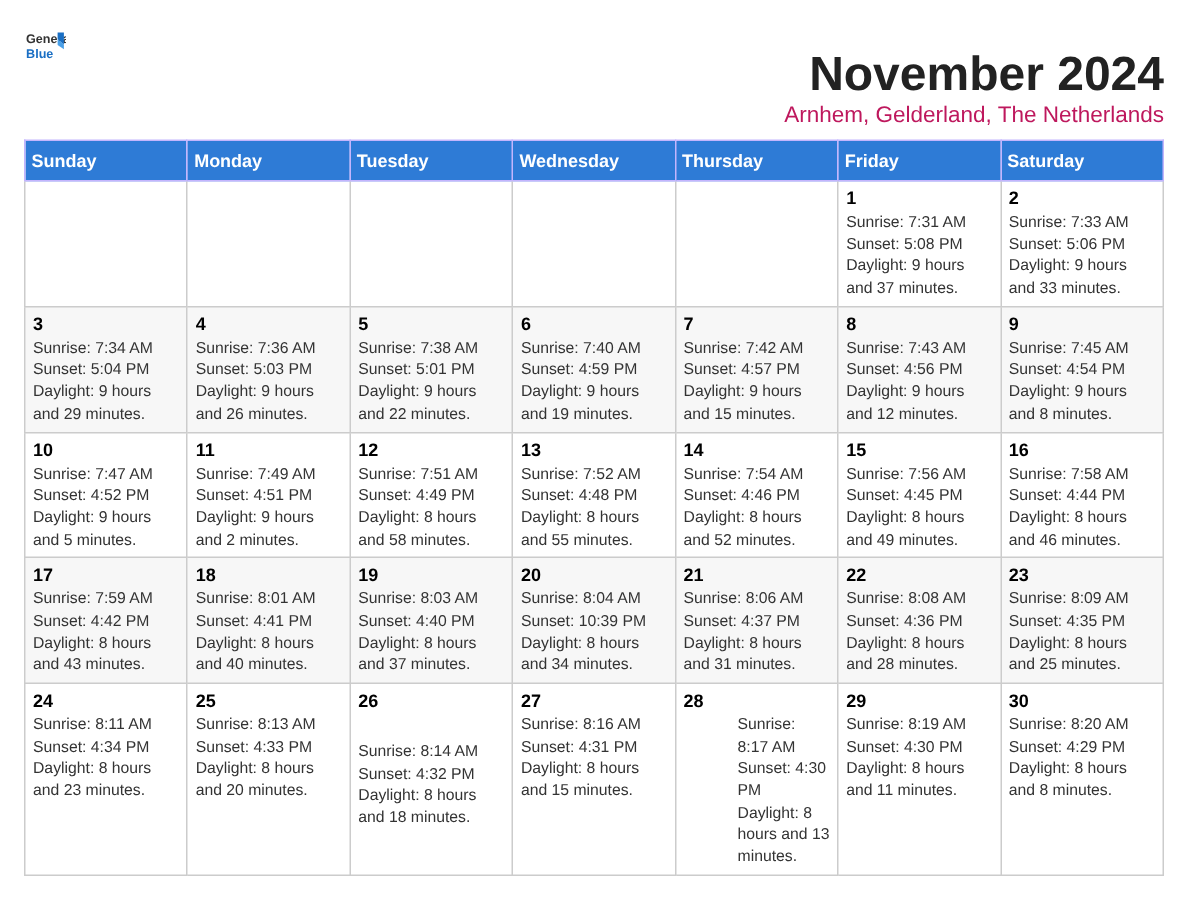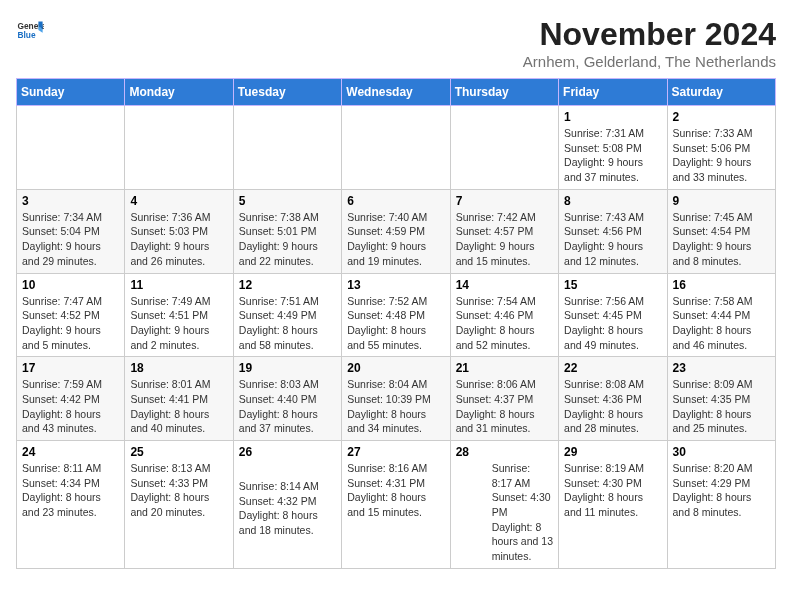--- a/index.html
+++ b/index.html
@@ -25,24 +25,25 @@
       width: 28px;
       height: 28px;
     }
     .title-area {
       text-align: right;
     }
     .month-title {
       font-size: 32px;
       font-weight: bold;
       color: #222;
+      margin-top: 15px;
     }
     .location-title {
       font-size: 15px;
-      color: #737373;
+      color: #be185d;
       text-align: center;
     }
     .calendar-table {
       width: 100%;
       border-collapse: collapse;
       font-size: 11px;
     }
     .calendar-table th {
       background-color: #2e7bd6;
       color: #fff;

